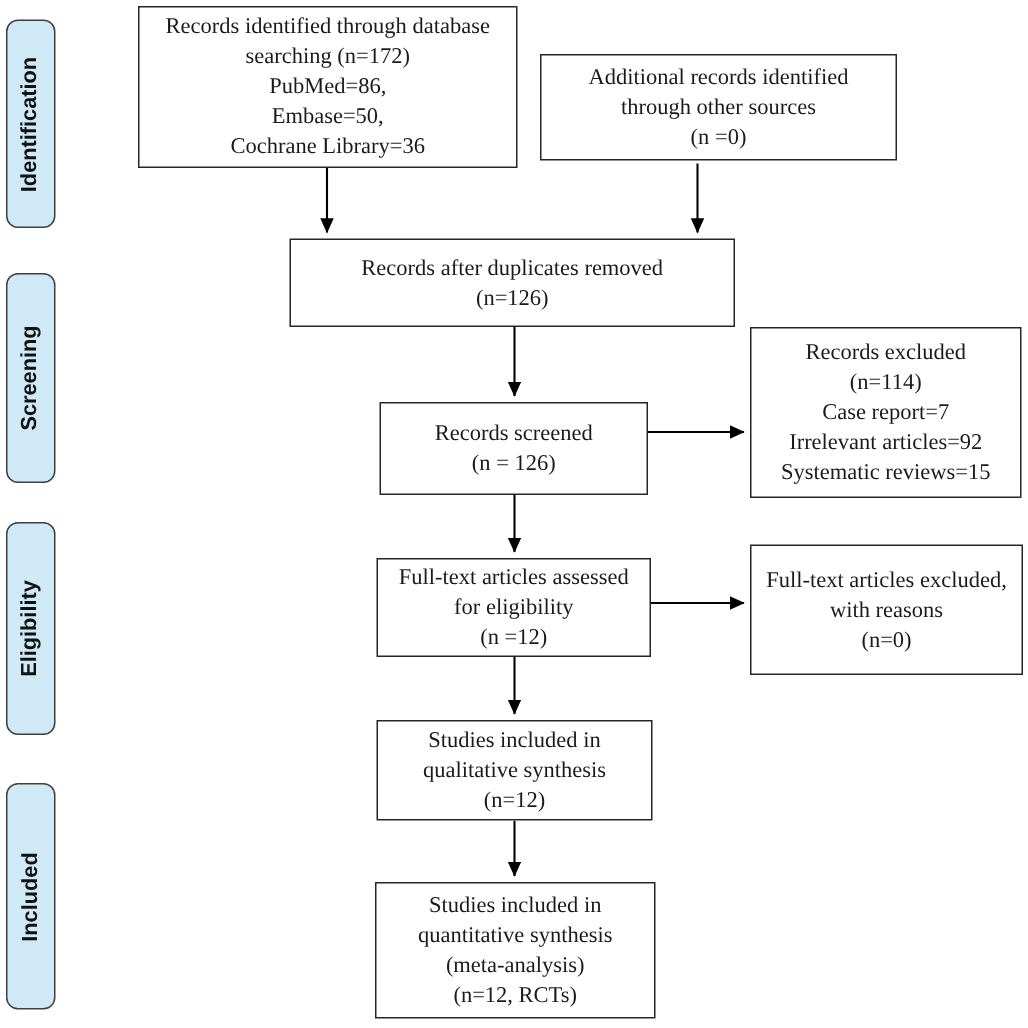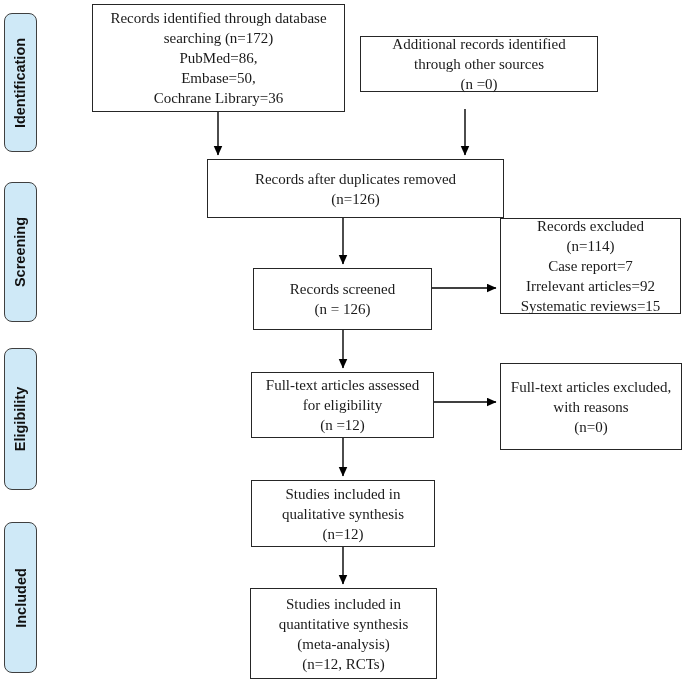--- a/index.html
+++ b/index.html
@@ -87,31 +87,31 @@
   <div class="stage" style="left:4px;top:522px;width:33px;height:151px;">
     <span class="vlabel">Included</span>
   </div>
 
   <div class="node" style="left:92px;top:4px;width:253px;height:108px;">Records identified through database
 searching (n=172)
 PubMed=86,
 Embase=50,
 Cochrane Library=36</div>
 
-  <div class="node" style="left:360px;top:36px;width:238px;height:56px;">Additional records identified
+  <div class="node" style="left:360px;top:36px;width:238px;height:71px;">Additional records identified
 through other sources
 (n =0)</div>
 
-  <div class="node" style="left:207px;top:159px;width:297px;height:59px;">Records after duplicates removed
+  <div class="node" style="left:193px;top:159px;width:297px;height:59px;">Records after duplicates removed
 (n=126)</div>
 
   <div class="node" style="left:253px;top:268px;width:179px;height:62px;">Records screened
 (n = 126)</div>
 
-  <div class="node" style="left:500px;top:218px;width:181px;height:96px;">Records excluded
+  <div class="node" style="left:500px;top:218px;width:181px;height:114px;">Records excluded
 (n=114)
 Case report=7
 Irrelevant articles=92
 Systematic reviews=15</div>
 
   <div class="node" style="left:251px;top:372px;width:183px;height:66px;text-align:center;">Full-text articles assessed
 for eligibility
 (n =12)</div>
 
   <div class="node" style="left:500px;top:363px;width:182px;height:87px;">Full-text articles excluded,

